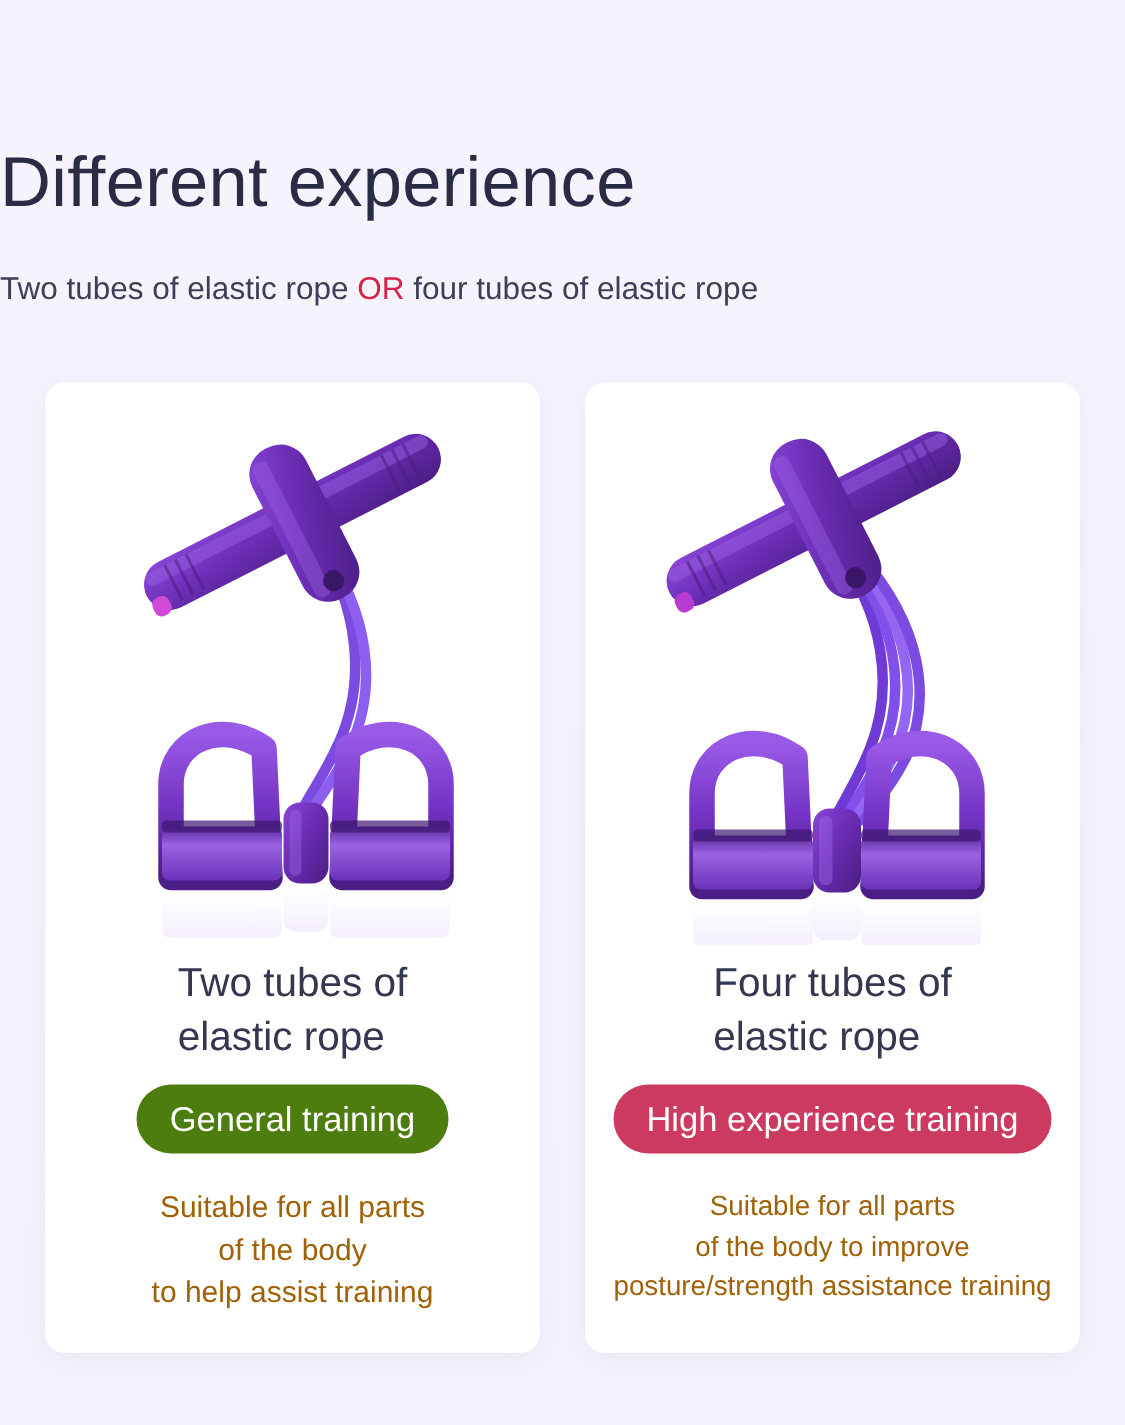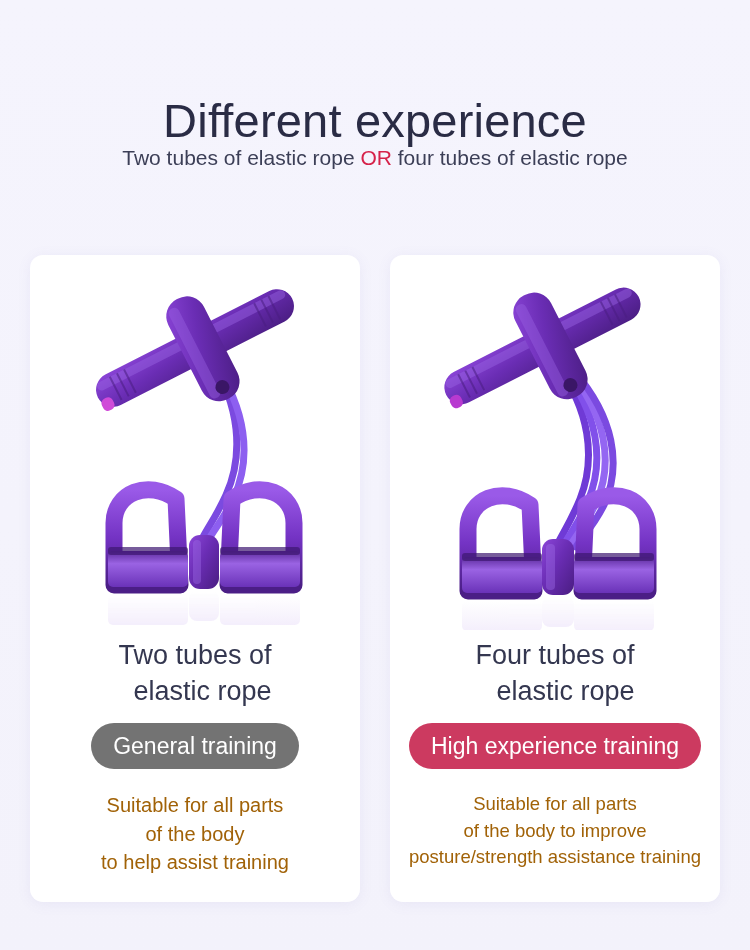--- a/index.html
+++ b/index.html
@@ -19,32 +19,33 @@
   .page {
     position: relative;
     width: 750px;
     height: 950px;
     background: linear-gradient(180deg, #f5f4fd 0%, #f4f3fc 55%, #f3f2fb 100%);
   }
 
   
   .header {
     padding-top: 96px;
-    text-align: center;
+    text-align: left;
   }
 
   .page-title {
     font-size: 47px;
     font-weight: 400;
     color: #2a2c45;
     letter-spacing: 0.2px;
     line-height: 1.05;
   }
 
   .subtitle {
+    margin-top: 35px;
     font-size: 21px;
     font-weight: 400;
     color: #3c3f57;
     line-height: 1.2;
   }
 
   .subtitle .or {
     color: #d6224a;
   }
 
@@ -86,40 +87,40 @@
     width: 330px;
     height: 375px;
   }
 
   
   .card-heading {
     margin-top: 8px;
     font-size: 27px;
     font-weight: 400;
     color: #343750;
-    text-align: right;
+    text-align: left;
     line-height: 1.32;
     white-space: pre-line;
   }
 
   .badge {
     margin-top: 14px;
     height: 46px;
     padding: 0 22px;
     border-radius: 23px;
     display: flex;
     align-items: center;
     justify-content: center;
     font-size: 23px;
     font-weight: 400;
     color: #ffffff;
     white-space: nowrap;
   }
 
-  .badge--general { background: #737373; }
+  .badge--general { background: #4d7c0f; }
   .badge--intensity { background: #cc3a60; }
 
   .card-desc {
     margin-top: 22px;
     text-align: center;
     color: #a16207;
     line-height: 1.42;
     white-space: pre-line;
     padding: 0 10px;
   }

